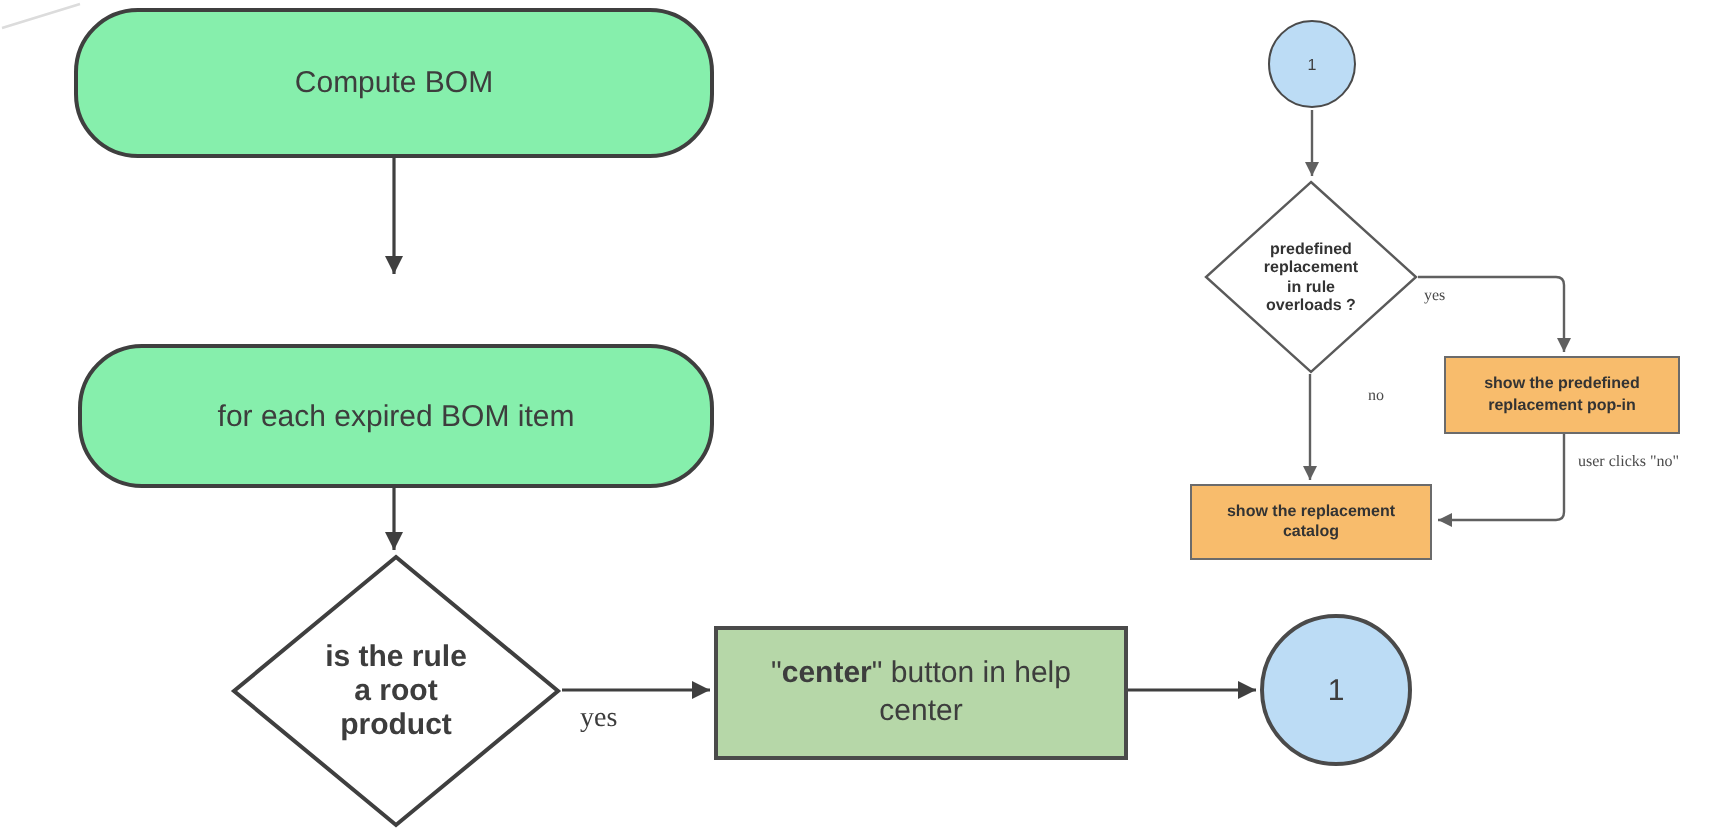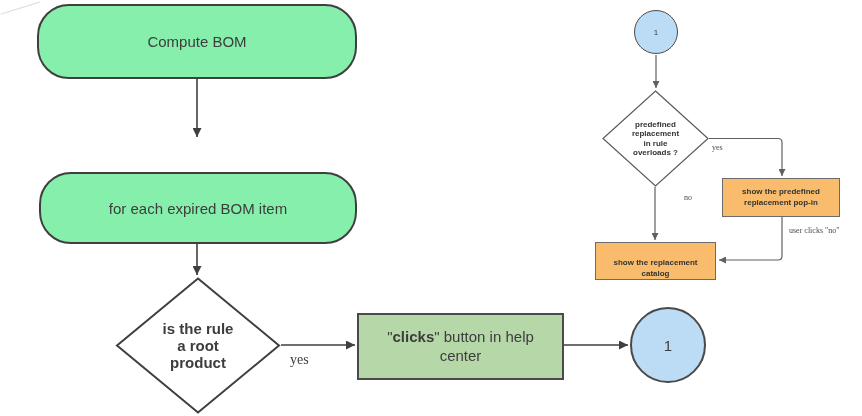--- a/index.html
+++ b/index.html
@@ -94,21 +94,21 @@
       <polygon class="poly-main" points="83,1.5 164,68.5 83,135.5 2,68.5"></polygon>
     </svg>
     <div class="diamond-text center pre">is the rule
 a root
 product</div>
   </div>
 
   <div class="abs edge-label edge-label-main" style="left:290px;top:352px;">yes</div>
 
   <div class="abs action-green center" style="left:357px;top:313px;width:207px;height:67px;">
-    <span><span>"</span><b>clicks</b><span>" button in help center</span></span>
+    <span><span>"</span><b>center</b><span>" button in help center</span></span>
   </div>
 
   <div class="abs circle circle-big center" style="left:630px;top:307px;width:76px;height:76px;">
     <span>1</span>
   </div>
 
   <div class="abs circle circle-small center" style="left:634px;top:10px;width:44px;height:44px;">
     <span>1</span>
   </div>
 
@@ -126,18 +126,18 @@
 
   <div class="abs edge-label edge-label-sub" style="left:684px;top:193px;">no</div>
 
   <div class="abs action-orange center pre" style="left:722px;top:178px;width:118px;height:39px;">
     <span class="pre">show the predefined
 replacement pop-in</span>
   </div>
 
   <div class="abs edge-label edge-label-sub" style="left:789px;top:226px;">user clicks "no"</div>
 
-  <div class="abs action-orange center pre" style="left:595px;top:242px;width:121px;height:38px;align-items:flex-end;">
+  <div class="abs action-orange center pre" style="left:595px;top:242px;width:121px;height:38px;">
     <span class="pre">show the replacement
 catalog</span>
   </div>
 
 </div>
 
 </body></html>

